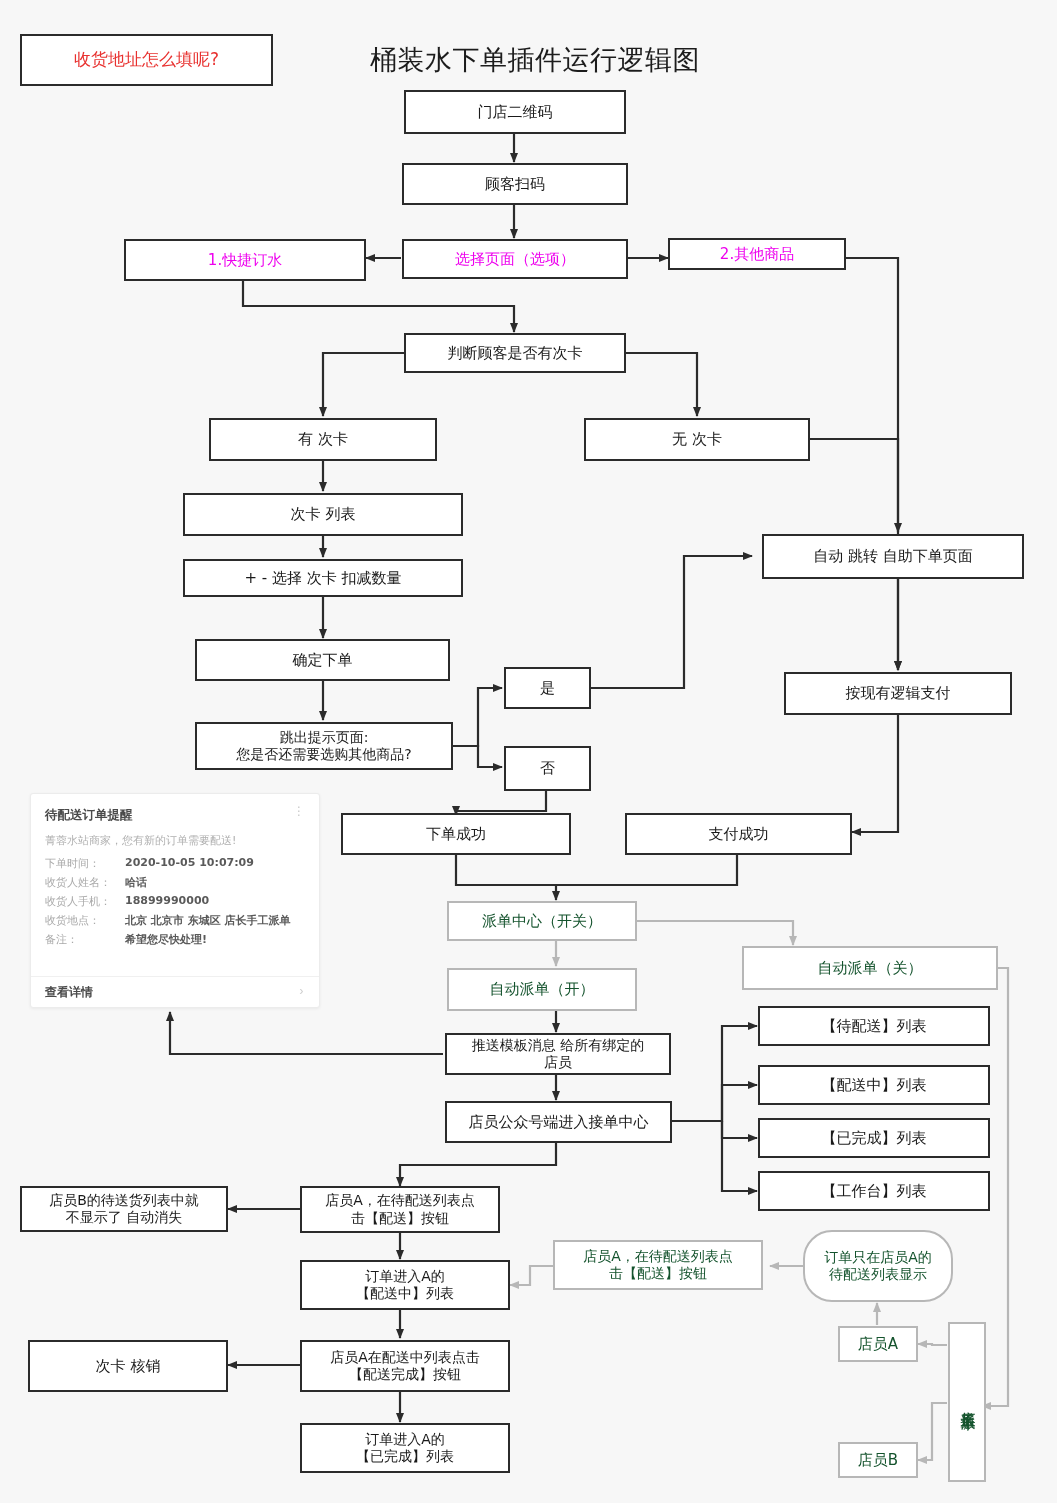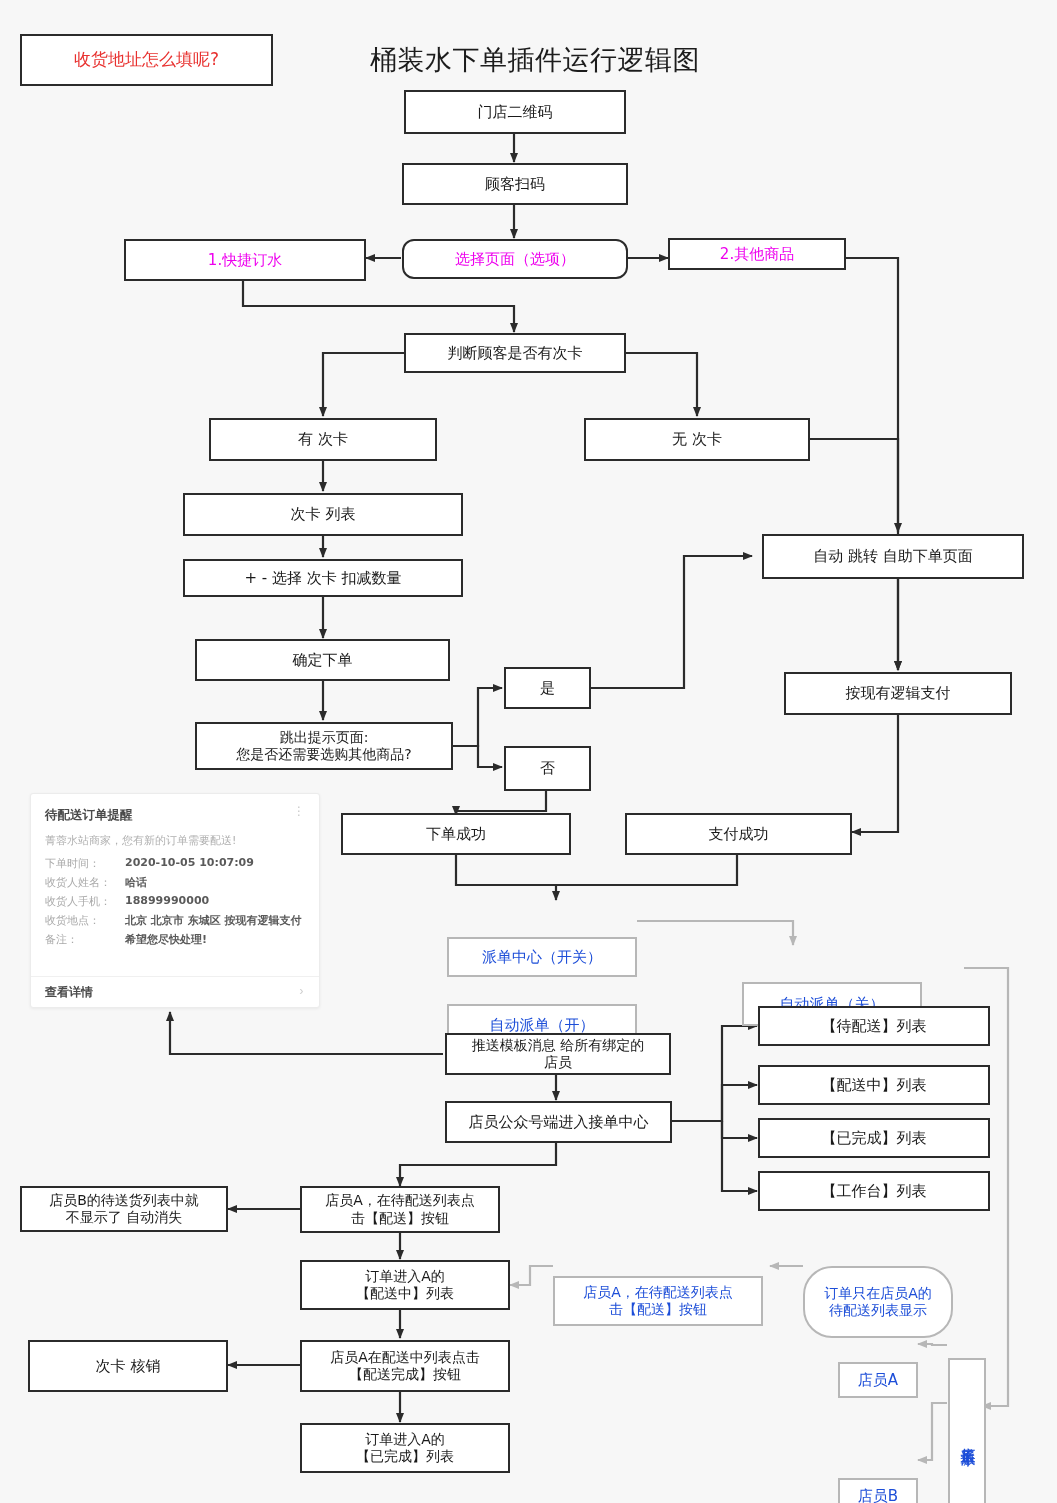--- a/index.html
+++ b/index.html
@@ -13,21 +13,21 @@
   svg#wires{position:absolute;left:0;top:0;width:1057px;height:1503px;pointer-events:none;}
 
   .node{
     position:absolute;box-sizing:border-box;
     background:#fff;border:2px solid #2b2b2b;
     display:flex;align-items:center;justify-content:center;
     text-align:center;line-height:1.25;
     font-size:15px;color:#1a1a1a;
     padding:2px 4px;z-index:3;
   }
-  .node.gray{border-color:#b7b7b7;color:#1d4ed8;margin-top:36px;}
+  .node.gray{border-color:#b7b7b7;color:#14532d;}
   .node .lbl{white-space:pre-line;}
 
   .title{
     position:absolute;font-size:27px;color:#1c1c1c;
     font-weight:400;letter-spacing:.5px;z-index:3;
   }
   .node.magenta{color:#ee00ee;}
   .node.redtxt{color:#e8312f;font-size:17px;}
 
   .vertical .lbl{
@@ -175,21 +175,21 @@
   </div>
 
   <div class="node" style="left:404px;top:90px;width:222px;height:44px;">
     <span class="lbl">门店二维码</span>
     </div>
 
   <div class="node" style="left:402px;top:163px;width:226px;height:42px;">
     <span class="lbl">顾客扫码</span>
     </div>
 
-  <div class="node magenta" style="left:402px;top:239px;width:226px;height:40px;border-radius:12px;">
+  <div class="node magenta" style="left:402px;top:239px;width:226px;height:40px;">
     <span class="lbl">选择页面（选项）</span>
     </div>
 
   <div class="node magenta" style="left:124px;top:239px;width:242px;height:42px;">
     <span class="lbl">1.快捷订水</span>
     </div>
 
   <div class="node magenta" style="left:668px;top:238px;width:178px;height:32px;">
     <span class="lbl">2.其他商品</span>
     </div>
@@ -248,21 +248,21 @@
     </div>
 
   <div class="node gray" style="left:447px;top:901px;width:190px;height:40px;">
     <span class="lbl">派单中心（开关）</span>
     </div>
 
   <div class="node gray" style="left:447px;top:968px;width:190px;height:43px;">
     <span class="lbl">自动派单（开）</span>
     </div>
 
-  <div class="node gray" style="left:742px;top:946px;width:180px;height:44px;text-align:center;">
+  <div class="node gray" style="left:742px;top:946px;width:256px;height:44px;text-align:center;">
     <span class="lbl">自动派单（关）</span>
     </div>
 
   <div class="node" style="left:445px;top:1033px;width:226px;height:42px;font-size:14px;">
     <span class="lbl">推送模板消息 给所有绑定的
 店员</span>
     </div>
 
   <div class="node" style="left:445px;top:1101px;width:227px;height:42px;">
     <span class="lbl">店员公众号端进入接单中心</span>
@@ -349,21 +349,21 @@
       <div class="c-row">
         <span class="c-k">收货人姓名：</span>
         <span class="c-v">哈话</span>
       </div>
       <div class="c-row">
         <span class="c-k">收货人手机：</span>
         <span class="c-v">18899990000</span>
       </div>
       <div class="c-row">
         <span class="c-k">收货地点：</span>
-        <span class="c-v">北京 北京市 东城区 按现有逻辑支付</span>
+        <span class="c-v">北京 北京市 东城区 店长手工派单</span>
       </div>
       <div class="c-row">
         <span class="c-k">备注：</span>
         <span class="c-v">希望您尽快处理!</span>
       </div>
     </div>
     <div class="c-foot">
       <span class="c-more">查看详情</span>
       <span class="c-arrow">›</span>
     </div>

